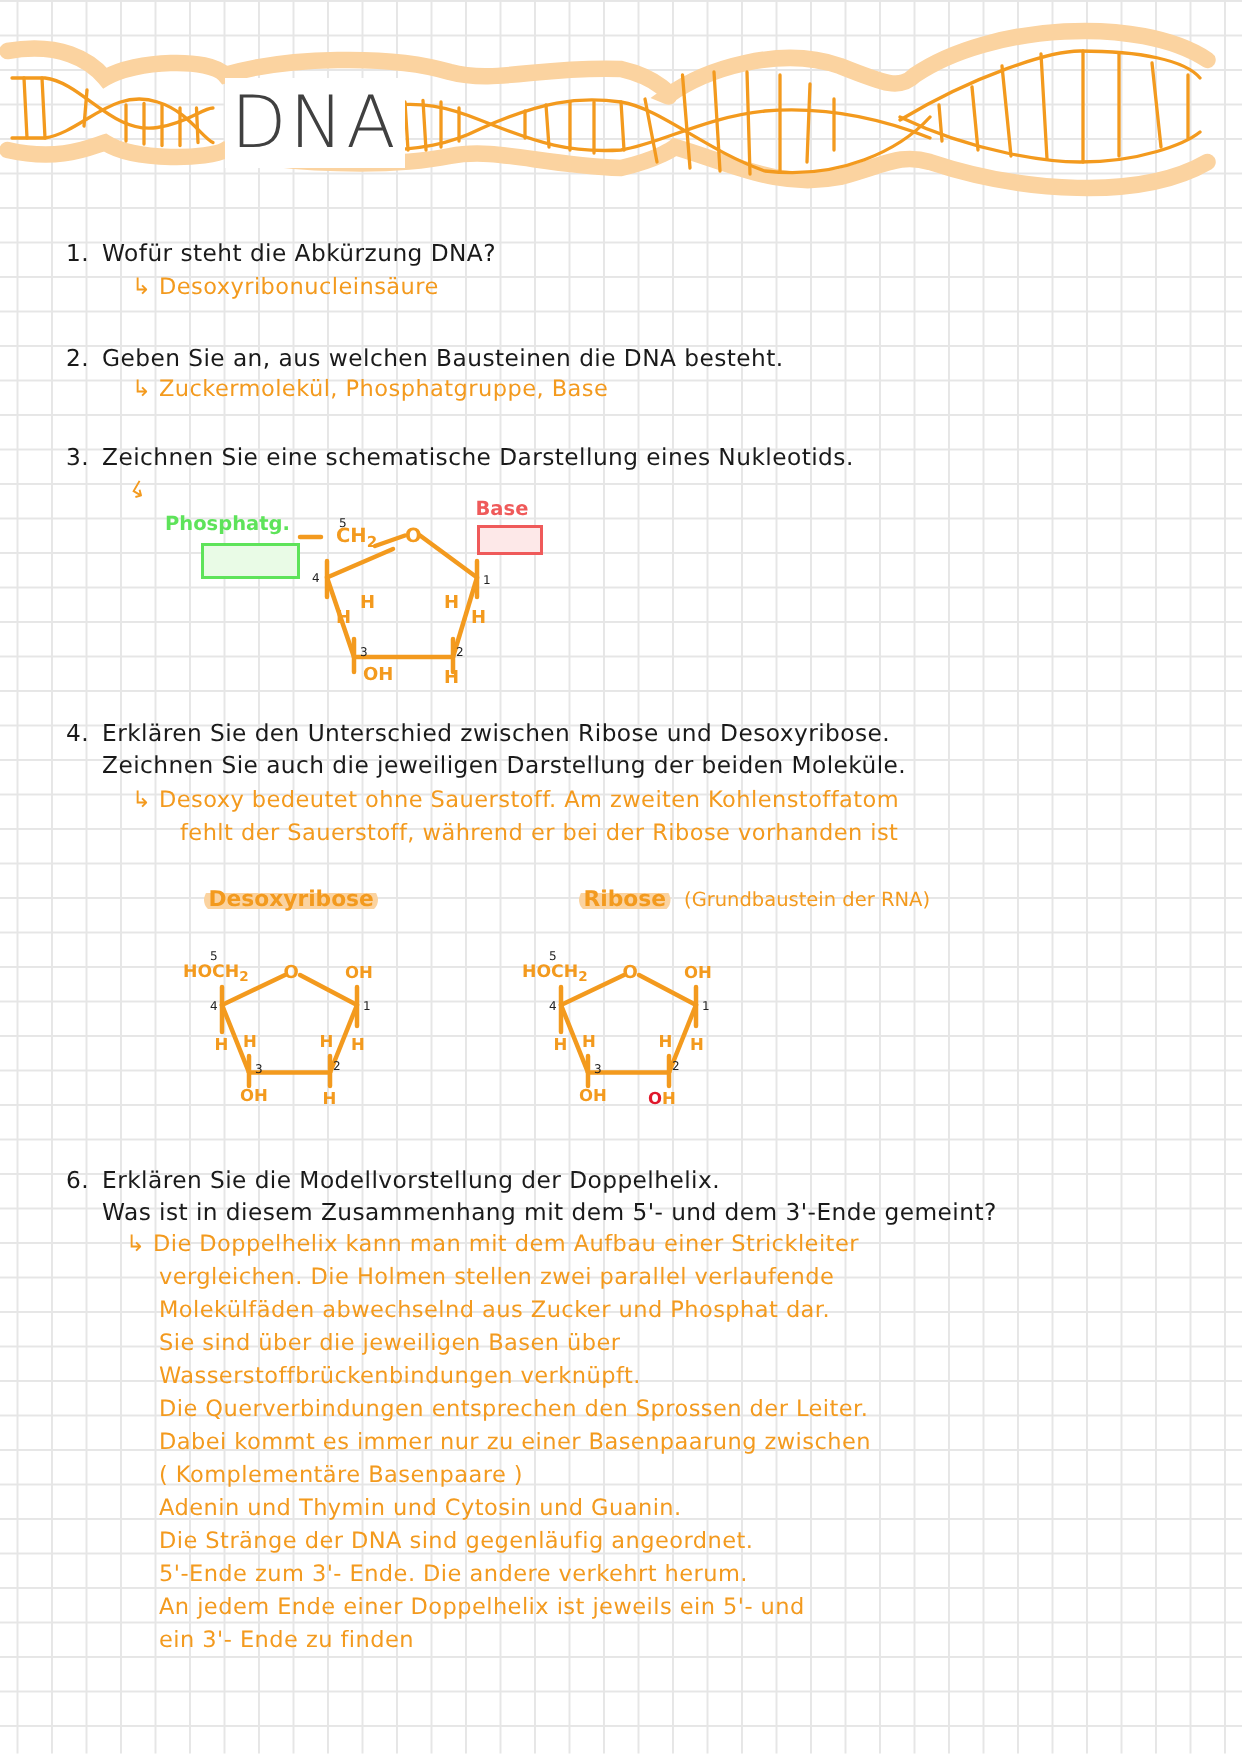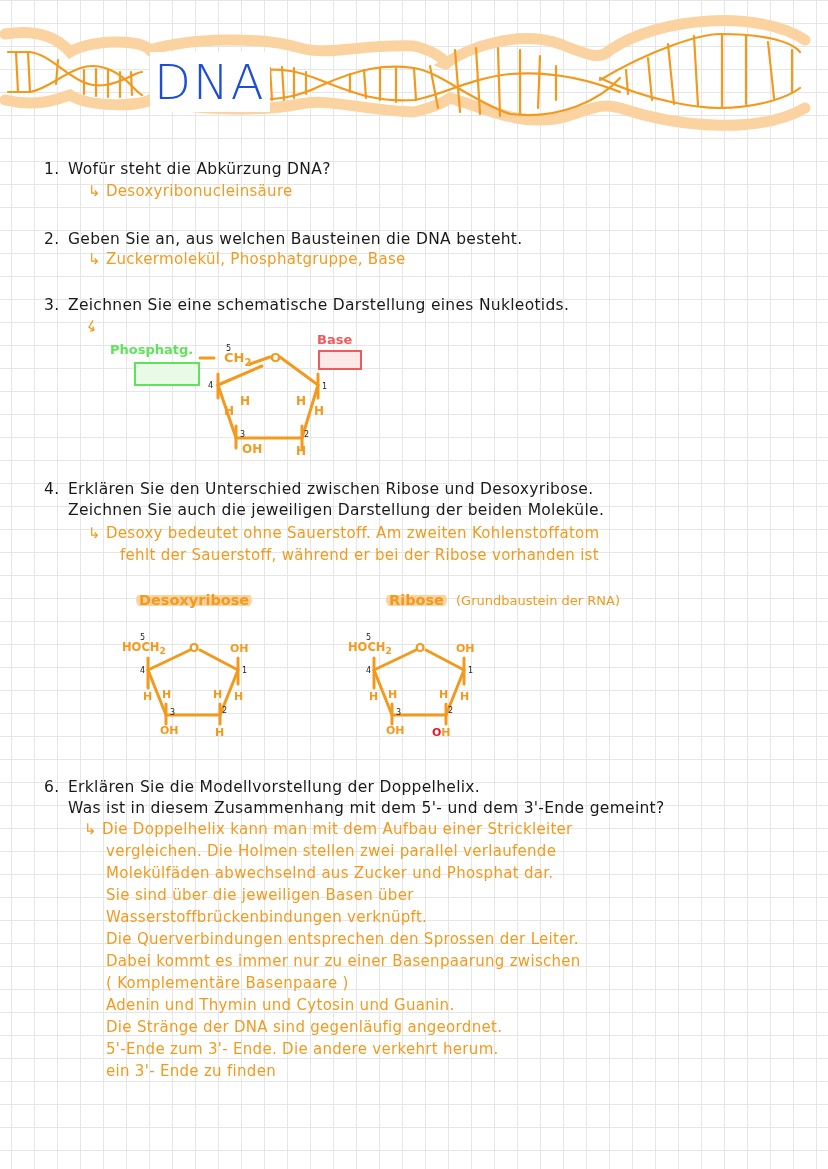--- a/index.html
+++ b/index.html
@@ -10,21 +10,21 @@
       linear-gradient(to right, #e6e6e6 1px, transparent 1px),
       linear-gradient(to bottom, #e6e6e6 1px, transparent 1px);
     background-size:23px 23px;
     background-position:11px 0px;
     font-family:"DejaVu Sans", sans-serif;
   }
   .abs{position:absolute;}
   .q{color:#1a1a1a;font-size:15.5px;letter-spacing:0.3px;white-space:nowrap;}
   .a{color:#f39a1e;font-size:15px;letter-spacing:0.3px;white-space:nowrap;}
   .num{display:inline-block;width:24px;}
-  .title{font-family:"DejaVu Sans", sans-serif;font-weight:200;font-size:48px;color:#1d4ed8;letter-spacing:2px;}
+  .title{font-family:"DejaVu Sans", sans-serif;font-weight:200;font-size:48px;color:#404040;letter-spacing:2px;}
   .lbl-orange{color:#f39a1e;font-size:14.5px;font-weight:bold;}
   .hl{background:linear-gradient(to bottom, transparent 20%, #fbd3a0 20%, #fbd3a0 88%, transparent 88%);border-radius:8px;padding:0 3px;}
   svg{overflow:visible;}
 </style>
 </head>
 <body>
 
 <div class="abs" style="left:0;top:0;width:828px;height:140px;">
   <svg width="828" height="140" viewBox="0 0 828 140">
 
@@ -221,14 +221,15 @@
   <div class="a" style="height:22px;padding-left:22px;">vergleichen. Die Holmen stellen zwei parallel verlaufende</div>
   <div class="a" style="height:22px;padding-left:22px;">Molekülfäden abwechselnd aus Zucker und Phosphat dar.</div>
   <div class="a" style="height:22px;padding-left:22px;">Sie sind über die jeweiligen Basen über</div>
   <div class="a" style="height:22px;padding-left:22px;">Wasserstoffbrückenbindungen verknüpft.</div>
   <div class="a" style="height:22px;padding-left:22px;">Die Querverbindungen entsprechen den Sprossen der Leiter.</div>
   <div class="a" style="height:22px;padding-left:22px;">Dabei kommt es immer nur zu einer Basenpaarung zwischen</div>
   <div class="a" style="height:22px;padding-left:22px;">( Komplementäre Basenpaare )</div>
   <div class="a" style="height:22px;padding-left:22px;">Adenin und Thymin und  Cytosin und Guanin.</div>
   <div class="a" style="height:22px;padding-left:22px;">Die Stränge der DNA sind  gegenläufig angeordnet.</div>
   <div class="a" style="height:22px;padding-left:22px;">5'-Ende zum 3'- Ende. Die andere verkehrt herum.</div>
+  <div class="a" style="height:22px;padding-left:22px;">An jedem Ende einer Doppelhelix ist jeweils ein 5'- und</div>
   <div class="a" style="height:22px;padding-left:22px;">ein 3'- Ende zu finden</div>
 </div>
 
 </body></html>

